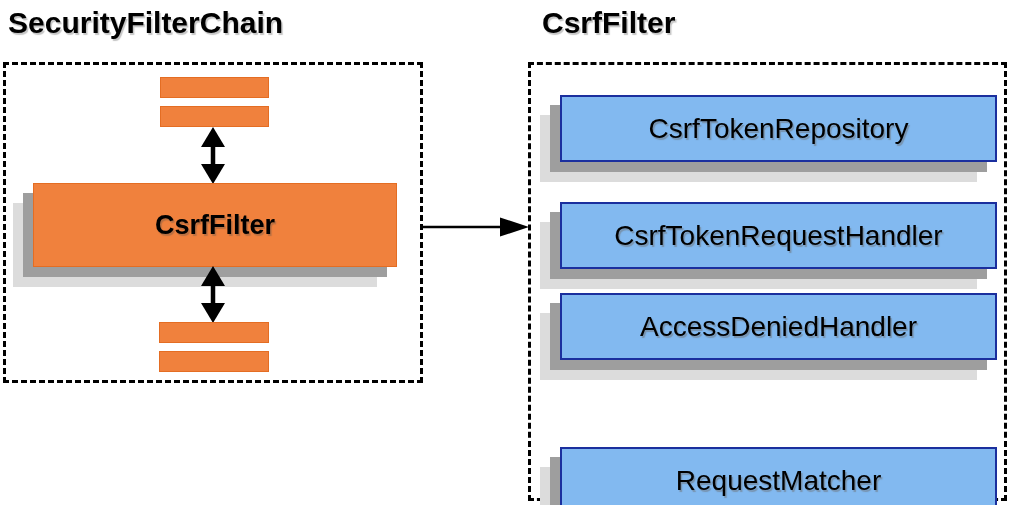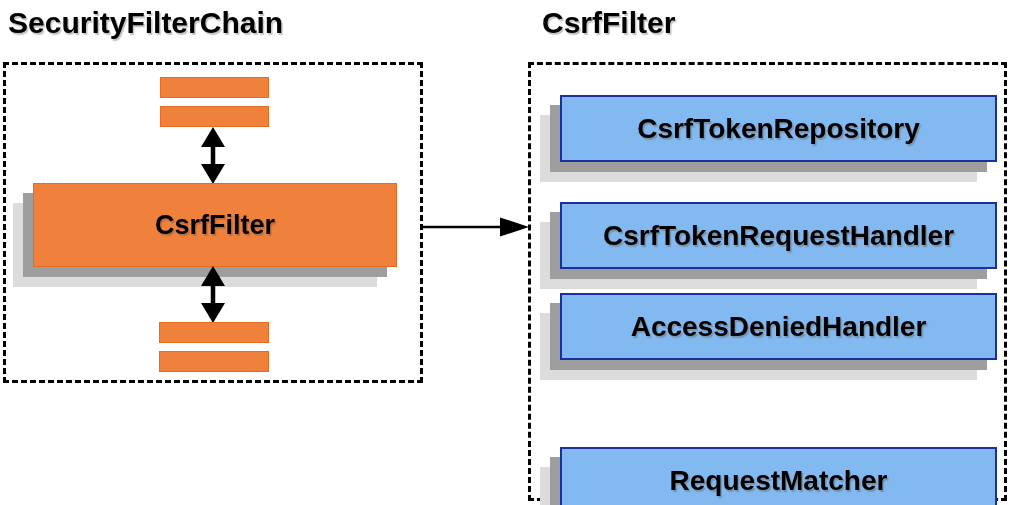--- a/index.html
+++ b/index.html
@@ -55,21 +55,21 @@
     background: var(--blue-fill, #82b9f0);
     border: 2px solid var(--blue-border, #1b2f9e);
     box-shadow: -10px 10px 0 0 var(--shadow-dark, #9e9e9e),
                 -20px 20px 0 0 var(--shadow-light, #dcdcdc);
     display: flex;
     align-items: center;
     justify-content: center;
   }
   .component-box .box-label {
     font-size: 28px;
-    font-weight: bold;
+    font-weight: normal;
     color: #000;
     text-shadow: 1.5px 1.5px 1px rgba(110,110,110,0.5);
     white-space: nowrap;
   }
 
   svg { display: block; }
 </style>
 </head>
 <body>
 

